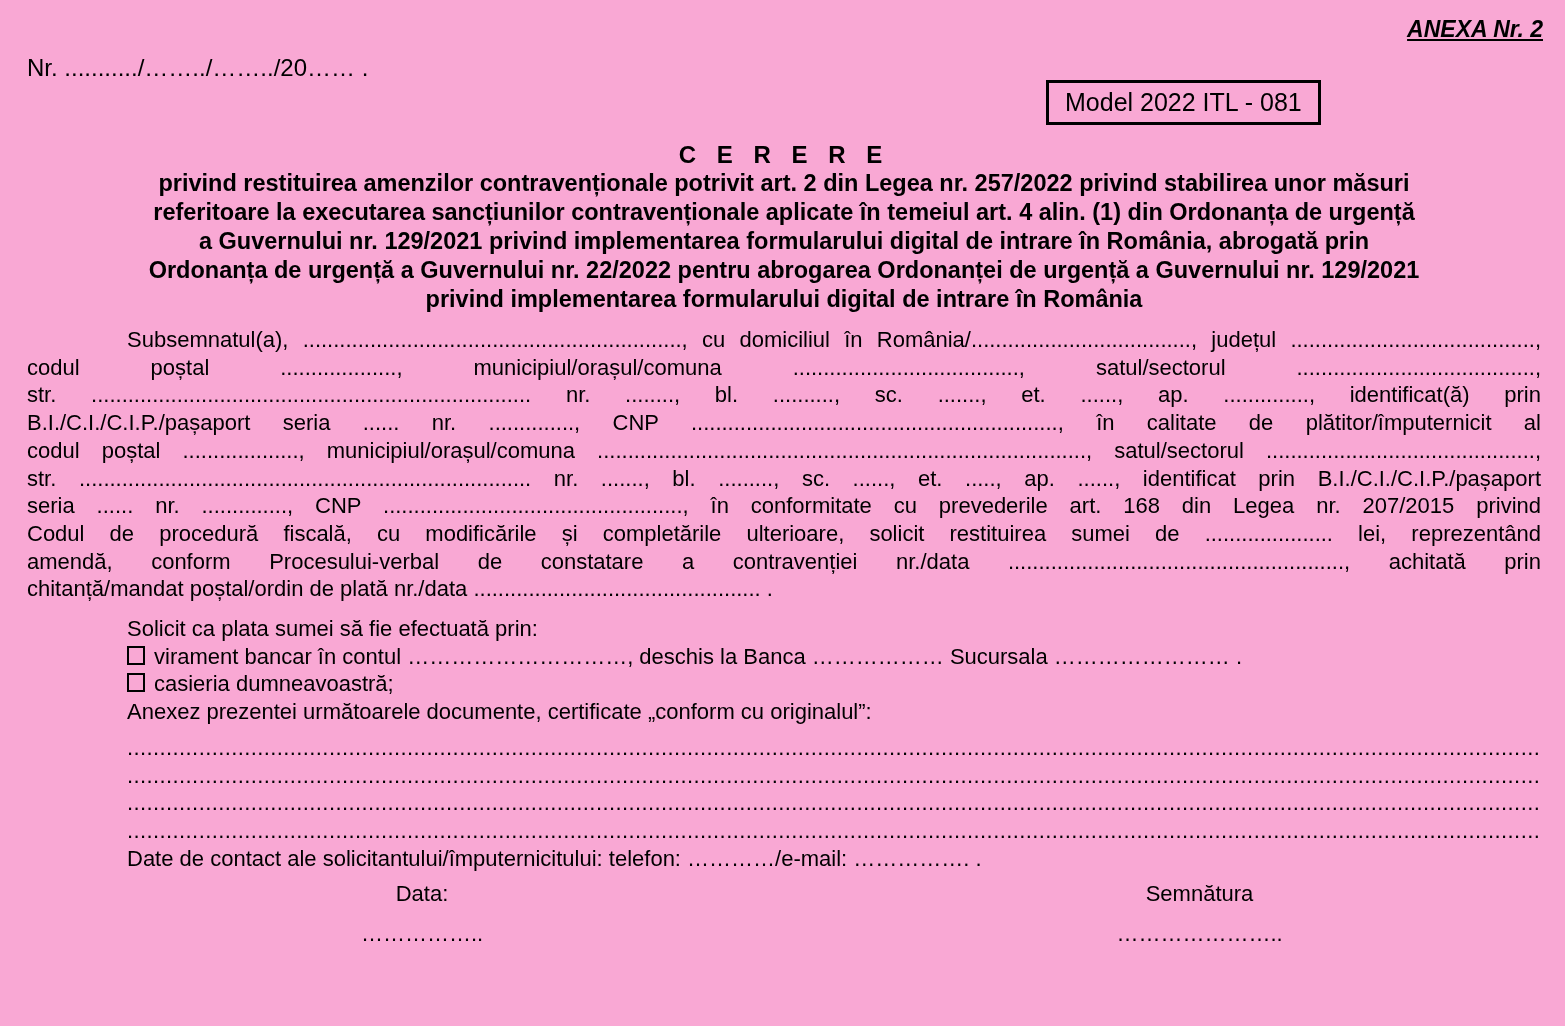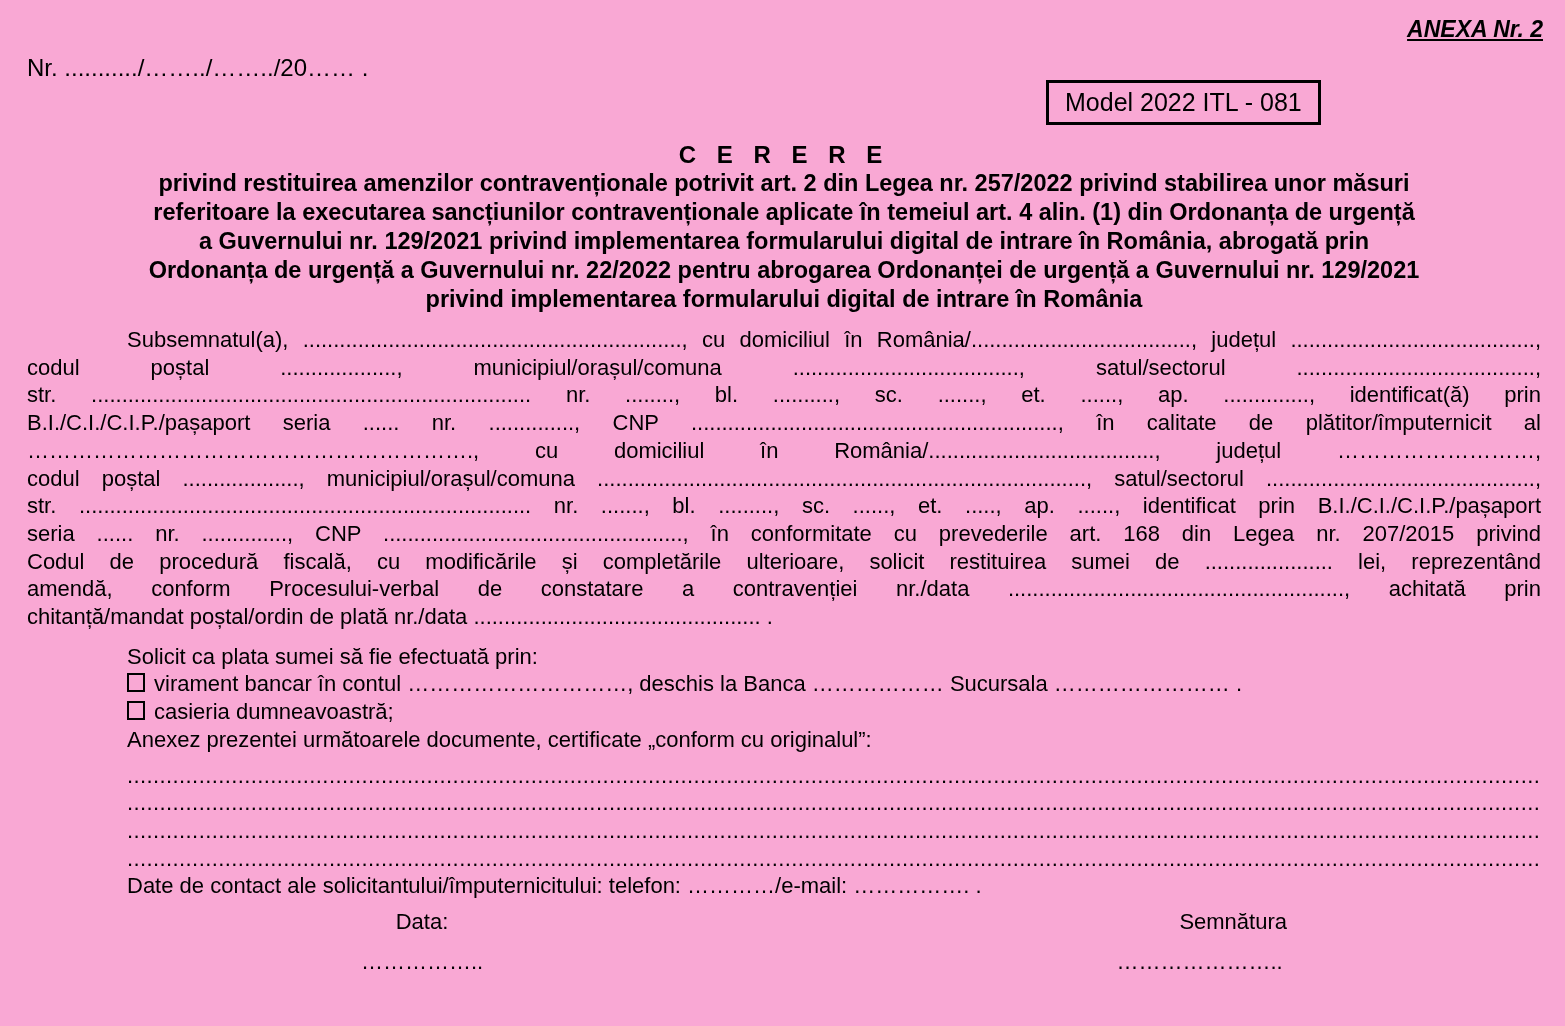--- a/index.html
+++ b/index.html
@@ -58,21 +58,21 @@
   }
   .filler-wrap{ margin-top:8px; }
   .filler{
     padding-left:100px; white-space:nowrap; overflow:hidden;
     letter-spacing:0.4px;
   }
   .contact{ padding-left:100px; }
   
   .sig-area{ position:relative; height:90px; }
   .sig-label-date{ position:absolute; top:8px; left:325px; width:140px; text-align:center; }
-  .sig-label-sign{ position:absolute; top:8px; left:1085px; width:175px; text-align:right; }
+  .sig-label-sign{ position:absolute; top:8px; left:1085px; width:175px; text-align:center; }
   .sig-dots-date{ position:absolute; top:48px; left:305px; width:180px; text-align:center; }
   .sig-dots-sign{ position:absolute; top:48px; left:1060px; width:225px; text-align:center; }
 </style>
 </head>
 <body>
 
 <div class="page">
 
   <div class="anexa">ANEXA Nr. 2</div>
   <div class="nr-line">Nr. .........../……../……../20…… .</div>
@@ -86,21 +86,20 @@
     <div class="title-line">a Guvernului nr. 129/2021 privind implementarea formularului digital de intrare în România, abrogată prin</div>
     <div class="title-line">Ordonanța de urgență a Guvernului nr. 22/2022 pentru abrogarea Ordonanței de urgență a Guvernului nr. 129/2021</div>
     <div class="title-line">privind implementarea formularului digital de intrare în România</div>
 
 
     <div class="para">
       <div class="line indent">Subsemnatul(a), .............................................................., cu domiciliul în România/...................................., județul ........................................,</div>
       <div class="line">codul poștal ..................., municipiul/orașul/comuna ....................................., satul/sectorul .......................................,</div>
       <div class="line">str. ........................................................................ nr. ........, bl. .........., sc. ......., et. ......, ap. .............., identificat(ă) prin</div>
       <div class="line">B.I./C.I./C.I.P./pașaport seria ...... nr. .............., CNP ............................................................, în calitate de plătitor/împuternicit al</div>
-      <div class="line">……………………………………………………., cu domiciliul în România/....................................., județul ………………………,</div>
       <div class="line">codul poștal ..................., municipiul/orașul/comuna ................................................................................, satul/sectorul ............................................,</div>
       <div class="line">str. .......................................................................... nr. ......., bl. ........., sc. ......, et. ....., ap. ......, identificat prin B.I./C.I./C.I.P./pașaport</div>
       <div class="line">seria ...... nr. .............., CNP ................................................., în conformitate cu prevederile art. 168 din Legea nr. 207/2015 privind</div>
       <div class="line">Codul de procedură fiscală, cu modificările și completările ulterioare, solicit restituirea sumei de ..................... lei, reprezentând</div>
       <div class="line">amendă, conform Procesului-verbal de constatare a contravenției nr./data ......................................................., achitată prin</div>
       <div class="line left">chitanță/mandat poștal/ordin de plată nr./data ............................................... .</div>
     </div>
 
     <div class="pay-block">
       <div class="line left indent">Solicit ca plata sumei să fie efectuată prin:</div>

